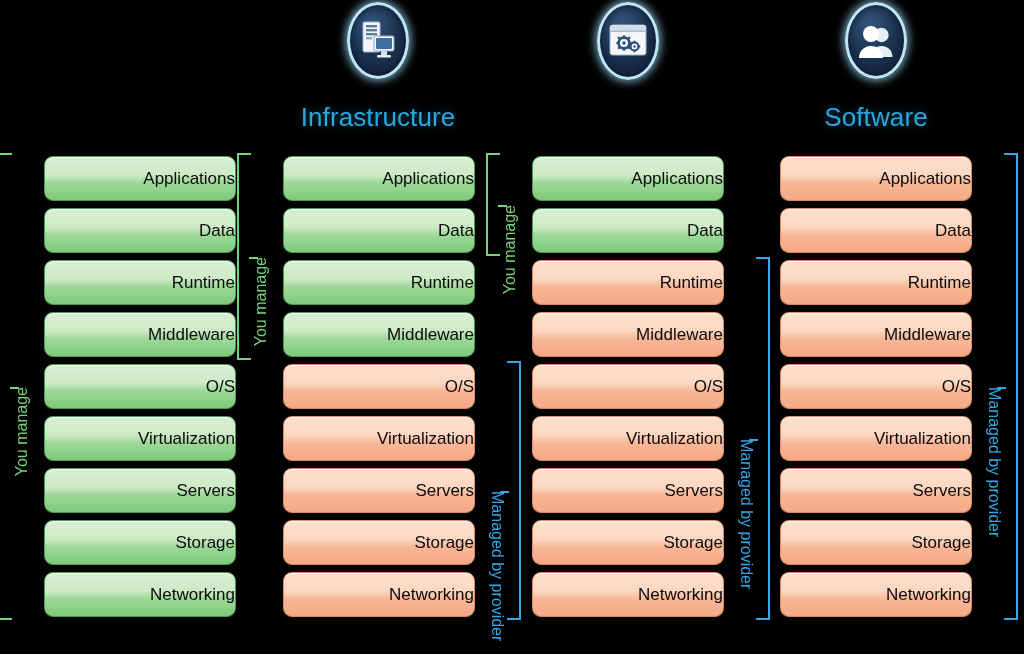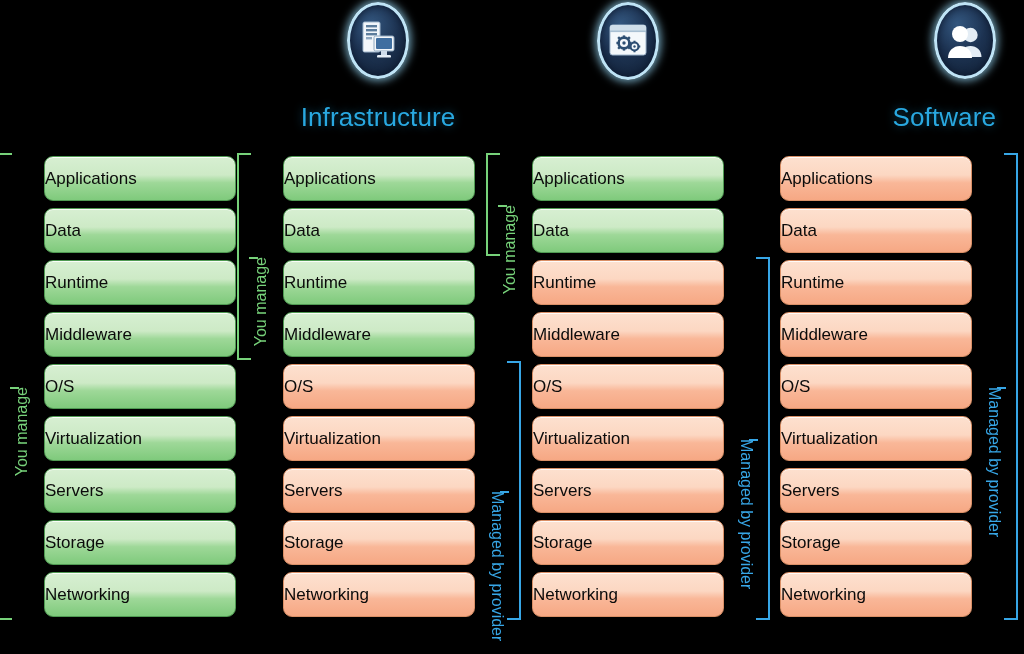--- a/index.html
+++ b/index.html
@@ -27,21 +27,21 @@
   .header-title{
     margin-top:23px;font-size:26px;line-height:30px;color:#29a8e0;
     letter-spacing:.1px;white-space:nowrap;
     text-shadow:0 0 10px rgba(41,168,224,.45);
   }
 
   
   .stack{position:absolute;top:156px;width:192px;}
   .layer{
     height:45px;margin-bottom:7px;border-radius:9px;
-    display:flex;align-items:center;justify-content:flex-start;
+    display:flex;align-items:center;justify-content:flex-end;
     font-size:17px;color:#0b0b0b;box-sizing:border-box;
     position:relative;
   }
   .layer span{position:relative;z-index:2;}
   .layer.green{
     background:linear-gradient(to bottom,#d7efd2 0%,#cdeac6 42%,#9ed898 60%,#7fca7c 100%);
     border:1px solid #4f9a52;
     box-shadow:inset 0 1px 0 rgba(255,255,255,.85);
   }
   .layer.orange{
@@ -123,21 +123,21 @@
       <circle cx="27.5" cy="25.5" r="1.2" fill="#2e4f73"></circle>
       <g fill="#2e4f73">
         <rect x="26.5" y="19.7" width="2" height="2.4"></rect>
               <rect x="26.5" y="28.9" width="2" height="2.4"></rect>
         <rect x="21.7" y="24.5" width="2.4" height="2"></rect>
               <rect x="30.9" y="24.5" width="2.4" height="2"></rect>
       </g>
     </svg>
         </div>
       </div>
-      <div class="header-col" style="left: 756px; align-items: flex-end;">
+      <div class="header-col" style="left: 756px;">
         <div class="icon-badge">
     <svg width="42" height="40" viewBox="0 0 42 40">
       <circle cx="26.5" cy="14" r="7.2" fill="#e4edf5"></circle>
       <path d="M15.5 36c0-6.6 4.9-11 11-11s11 4.4 11 11z" fill="#e4edf5"></path>
       <circle cx="16" cy="13" r="8" fill="#ffffff"></circle>
       <path d="M4 37c0-7.2 5.4-12 12-12s12 4.8 12 12z" fill="#ffffff"></path>
     </svg>
         </div>
         <div class="header-title">Software</div>
       </div>

